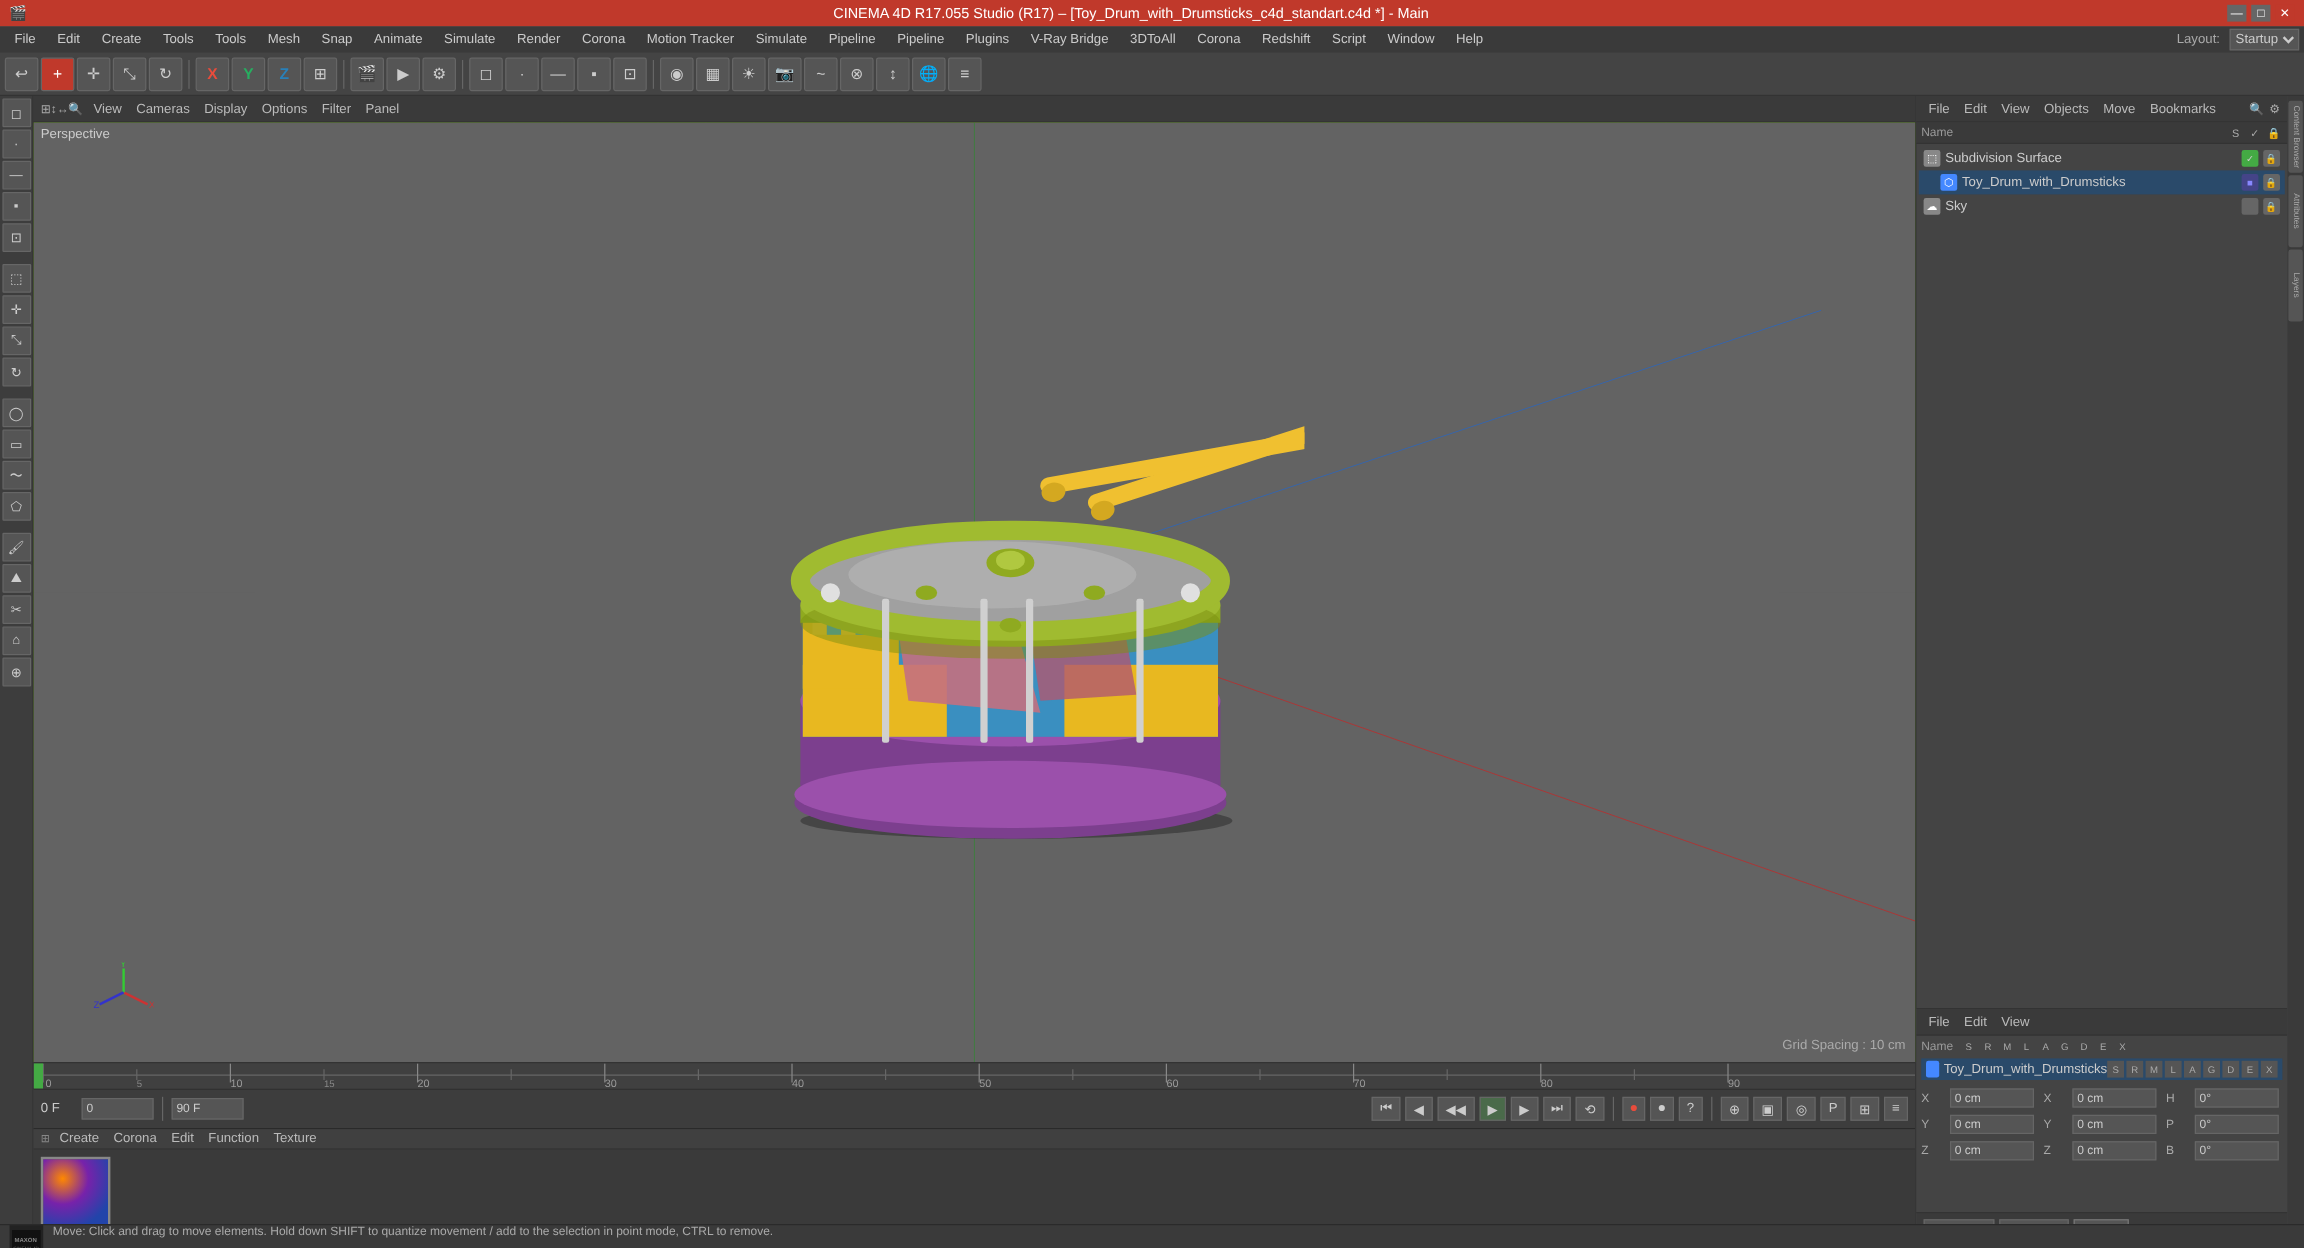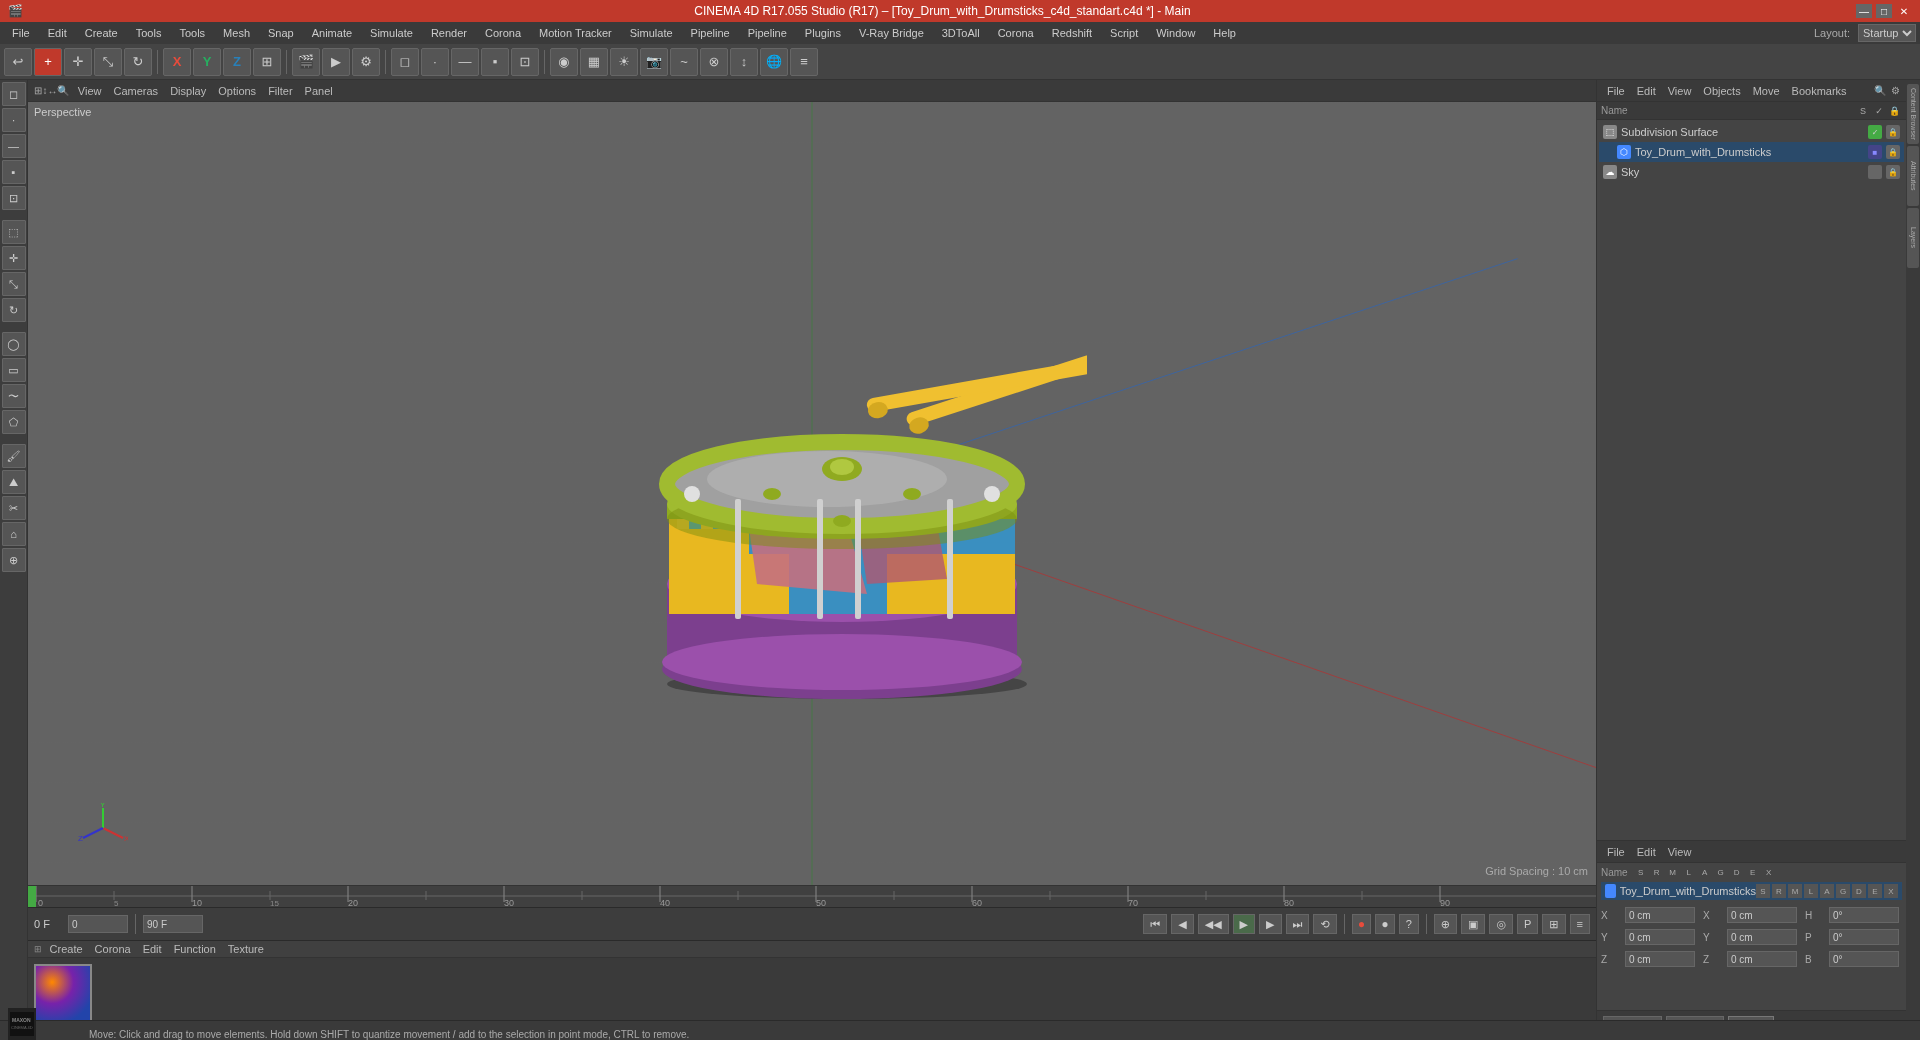--- a/index.html
+++ b/index.html
@@ -170,24 +170,23 @@
       height: 30px; background: #3a3a3a; display: flex; align-items: center;
       padding: 0 6px; gap: 4px; border-top: 1px solid #333;
     }
     #world-select { background: #555; border: 1px solid #666; color: #ccc; font-size: 11px; height: 20px; padding: 0 4px; }
     #scale-select { background: #555; border: 1px solid #666; color: #ccc; font-size: 11px; height: 20px; padding: 0 4px; }
     #apply-btn { background: #555; border: 1px solid #777; color: #ccc; font-size: 11px; height: 20px; padding: 0 8px; cursor: pointer; }
 
     
     #statusbar {
       position: fixed; bottom: 0; left: 0; right: 0; height: 20px;
-      background: #3a3a3a; display: flex; align-items: flex-end;
+      background: #3a3a3a; display: flex; align-items: flex-start;
       padding: 0 8px; color: #aaa; font-size: 10px; border-top: 1px solid #2a2a2a;
       z-index: 100;
-      gap: 45px;
     }
 
     
     #maxon-logo { width: 28px; background: #222; display: flex; flex-direction: column; align-items: center; justify-content: center; padding: 4px; }
 
     
     #side-tabs { width: 14px; background: #3a3a3a; display: flex; flex-direction: column; align-items: center; padding: 4px 0; gap: 2px; }
     .side-tab { width: 12px; height: 60px; background: #555; color: #aaa; font-size: 7px; writing-mode: vertical-rl; display: flex; align-items: center; justify-content: center; cursor: pointer; border-radius: 2px; }
   </style>
 </head>

